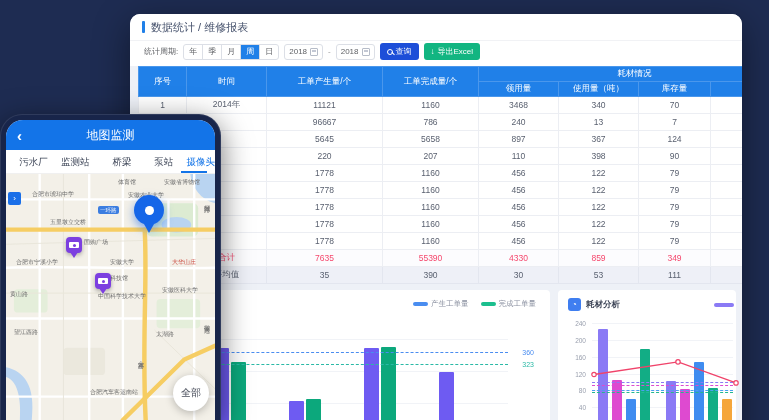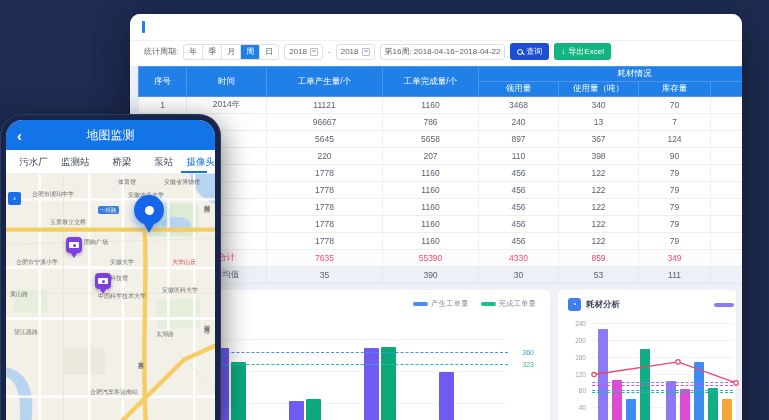--- a/index.html
+++ b/index.html
@@ -79,42 +79,40 @@
 .map-all{position:absolute;right:6px;bottom:9px;width:36px;height:36px;border-radius:50%;background:#fff;display:flex;align-items:center;justify-content:center;font-size:10px;color:#4a4f5c;box-shadow:0 2px 8px rgba(0,0,0,.25);z-index:5;cursor:pointer}
 </style>
 </head>
 <body>
 
 <div class="stage">
 
   <div class="panel">
     <div class="crumb">
       <span class="crumb-bar"></span>
+      <span>数据统计 / 维修报表</span>
     </div>
 
     <div class="filters">
       <span class="flabel">统计周期:</span>
       <div class="seg">
           <span>年</span>
           <span>季</span>
           <span>月</span>
           <span class="active">周</span>
           <span>日</span>
         </div>
       <div class="fbox">
         <span>2018</span>
         <i class="cal"></i>
       </div>
       <span class="sep">-</span>
       <div class="fbox">
         <span>2018</span>
         <i class="cal"></i>
-      </div>
-      <div class="fbox wk">
-        <span>第16周: 2018-04-16~2018-04-22</span>
       </div>
       <button class="btn query">
         <i class="mag"></i>
         <span>查询</span>
       </button>
       <button class="btn export">
         <span class="dl">↓</span>
         <span>导出Excel</span>
       </button>
     </div>
@@ -398,20 +396,21 @@
             <span class="map-label" style="left: 92px; top: 118px;">中国科学技术大学</span>
             <span class="map-label red" style="left: 166px; top: 84px;">大华山庄</span>
             <span class="map-label" style="left: 156px; top: 112px;">安徽医科大学</span>
             <span class="map-label" style="left: 8px; top: 154px;">望江西路</span>
             <span class="map-label" style="left: 150px; top: 156px;">太湖路</span>
             <span class="map-label vertical" style="left: 196px; top: 146px;">徽州大道</span>
             <span class="map-label vertical" style="left: 130px; top: 182px;">金寨路</span>
             <span class="map-label" style="left: 84px; top: 214px;">合肥汽车客运南站</span>
           </div>
         <div class="map-expand">›</div>
+        <div class="map-all">全部</div>
       <div class="pin-cam" style="left: 60px; top: 63px;">
             <span class="glyph"></span>
           </div>
           <div class="pin-cam" style="left: 89px; top: 99px;">
             <span class="glyph"></span>
           </div>
           <div class="pin-blue" style="left: 128px; top: 21px;">
             <span class="dot"></span>
           </div>
         </div>

